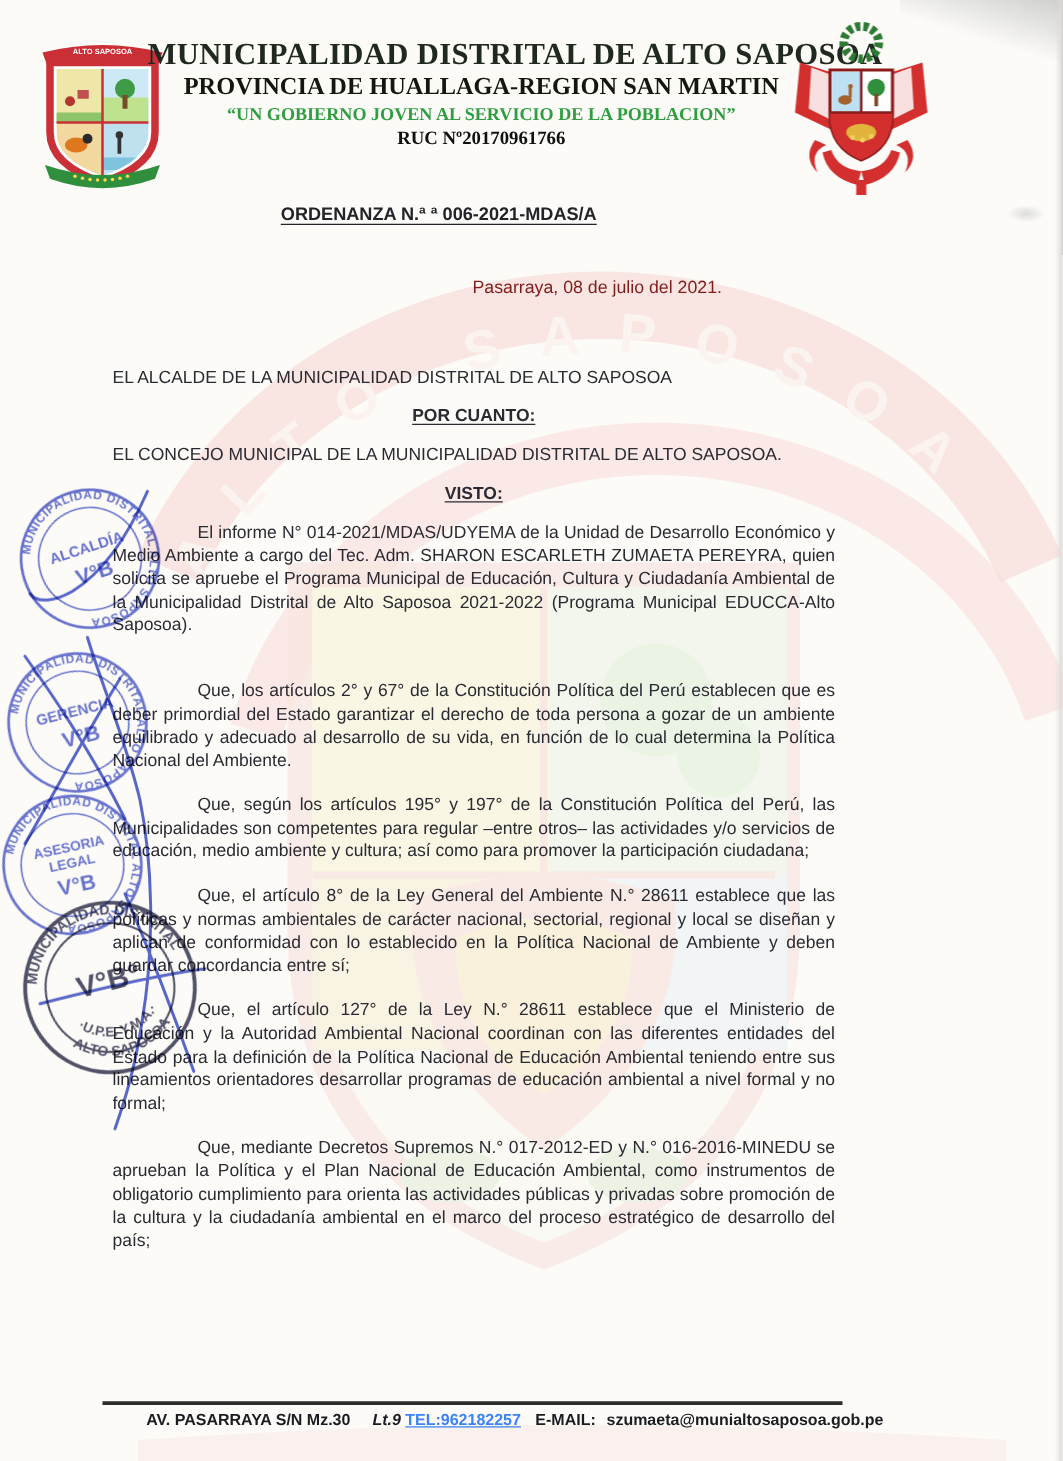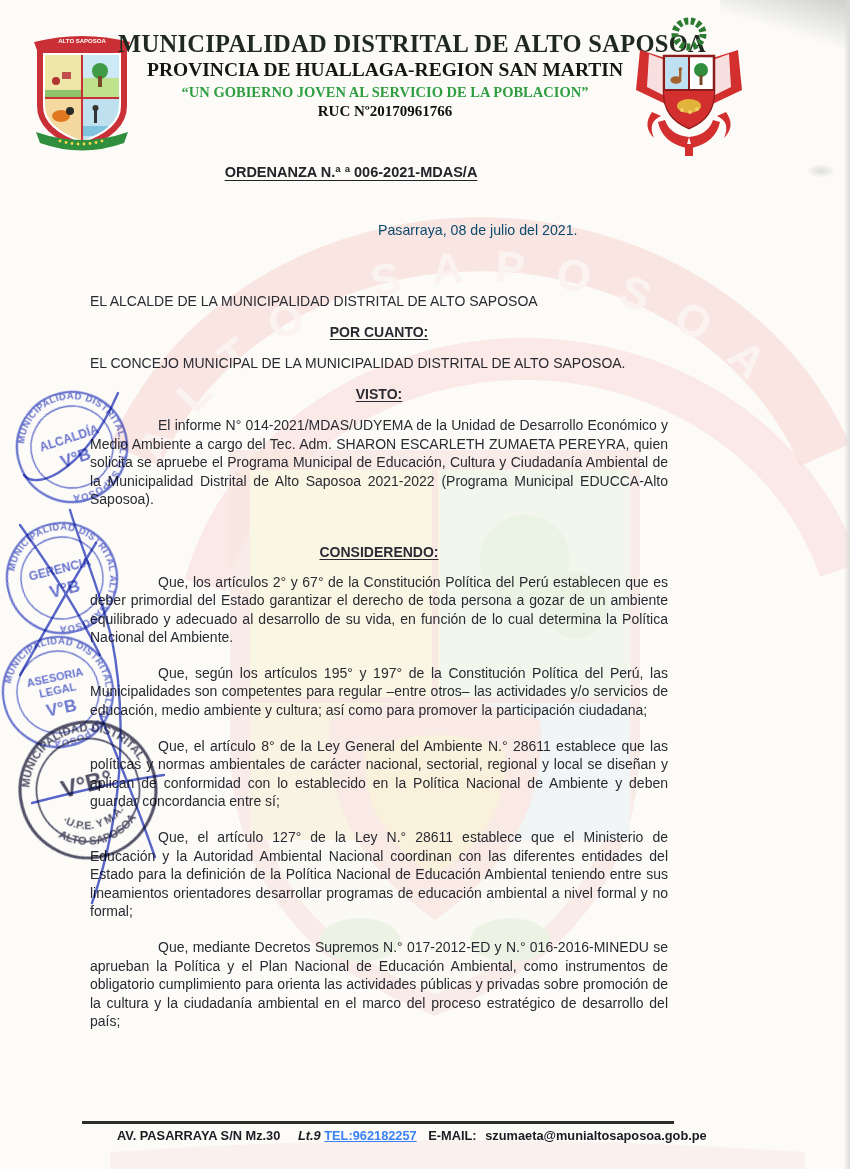--- a/index.html
+++ b/index.html
@@ -23,21 +23,21 @@
   .header-text{position:absolute;left:118px;top:30px;width:534px;text-align:center;z-index:1;
     font-family:"Liberation Serif",serif;}
   .h-muni{font-size:24.5px;font-weight:bold;color:#1f291f;letter-spacing:.3px;white-space:nowrap;}
   .h-prov{font-size:19.5px;font-weight:bold;color:#14170f;margin-top:1px;white-space:nowrap;}
   .h-motto{font-size:14.5px;font-weight:bold;color:#2f9e41;margin-top:3px;white-space:nowrap;}
   .h-ruc{font-size:15px;font-weight:bold;color:#101010;margin-top:2px;}
   .h-year{font-size:14.5px;font-weight:bold;color:#101010;margin-top:3px;}
   
   .doc-title{position:absolute;left:90px;top:164px;width:522px;text-align:center;z-index:1;
     font-size:14.5px;font-weight:bold;text-decoration:underline;text-underline-offset:3px;color:#232329;}
-  .dateline{position:absolute;left:378px;top:222px;font-size:14.2px;z-index:1;color:#0c4a6e;}
+  .dateline{position:absolute;left:378px;top:222px;font-size:14.2px;z-index:1;color:#7f1d1d;}
   .body-text{position:absolute;left:90px;top:292px;width:578px;z-index:1;
     font-size:14px;line-height:18.6px;color:#2a2a32;}
   .body-text p{margin:0 0 12.4px 0;}
   .heading{font-weight:bold;text-decoration:underline;text-underline-offset:2px;text-align:center;}
   .para{text-align:justify;text-indent:68px;margin:0 0 17px 0 !important;}
   .para.visto{margin-bottom:34px !important;}
   .heading.considerando{margin-bottom:11px;}
   
   .stamp{position:absolute;z-index:3;mix-blend-mode:multiply;}
   .stamp text{fill:#4453c8;}
@@ -178,21 +178,20 @@
 
   <div class="doc-title">ORDENANZA N.ª ª 006-2021-MDAS/A</div>
   <div class="dateline">Pasarraya, 08 de julio del 2021.</div>
 
   <main class="body-text">
     <p class="line">EL ALCALDE DE LA MUNICIPALIDAD DISTRITAL DE ALTO SAPOSOA</p>
     <p class="line heading">POR CUANTO:</p>
     <p class="line">EL CONCEJO MUNICIPAL DE LA MUNICIPALIDAD DISTRITAL DE ALTO SAPOSOA.</p>
     <p class="line heading">VISTO:</p>
     <p class="para visto">El informe N° 014-2021/MDAS/UDYEMA de la Unidad de Desarrollo Económico y Medio Ambiente a cargo del Tec. Adm. SHARON ESCARLETH ZUMAETA PEREYRA, quien solicita se apruebe el Programa Municipal de Educación, Cultura y Ciudadanía Ambiental de la Municipalidad Distrital de Alto Saposoa 2021-2022 (Programa Municipal EDUCCA-Alto Saposoa).</p>
-    <p class="line heading considerando">CONSIDERENDO:</p>
     <p class="para">Que, los artículos 2° y 67° de la Constitución Política del Perú establecen que es deber primordial del Estado garantizar el derecho de toda persona a gozar de un ambiente equilibrado y adecuado al desarrollo de su vida, en función de lo cual determina la Política Nacional del Ambiente.</p>
     <p class="para">Que, según los artículos 195° y 197° de la Constitución Política del Perú, las Municipalidades son competentes para regular –entre otros– las actividades y/o servicios de educación, medio ambiente y cultura; así como para promover la participación ciudadana;</p>
     <p class="para">Que, el artículo 8° de la Ley General del Ambiente N.° 28611 establece que las políticas y normas ambientales de carácter nacional, sectorial, regional y local se diseñan y aplican de conformidad con lo establecido en la Política Nacional de Ambiente y deben guardar concordancia entre sí;</p>
     <p class="para">Que, el artículo 127° de la Ley N.° 28611 establece que el Ministerio de Educación y la Autoridad Ambiental Nacional coordinan con las diferentes entidades del Estado para la definición de la Política Nacional de Educación Ambiental teniendo entre sus lineamientos orientadores desarrollar programas de educación ambiental a nivel formal y no formal;</p>
     <p class="para">Que, mediante Decretos Supremos N.° 017-2012-ED y N.° 016-2016-MINEDU se aprueban la Política y el Plan Nacional de Educación Ambiental, como instrumentos de obligatorio cumplimiento para orienta las actividades públicas y privadas sobre promoción de la cultura y la ciudadanía ambiental en el marco del proceso estratégico de desarrollo del país;</p>
   </main>
 
   <svg class="stamp s1" viewBox="0 0 116 116">
     <g fill="none" stroke="#4453c8">
       <circle cx="58" cy="58" r="55" stroke-width="2.2"></circle>

